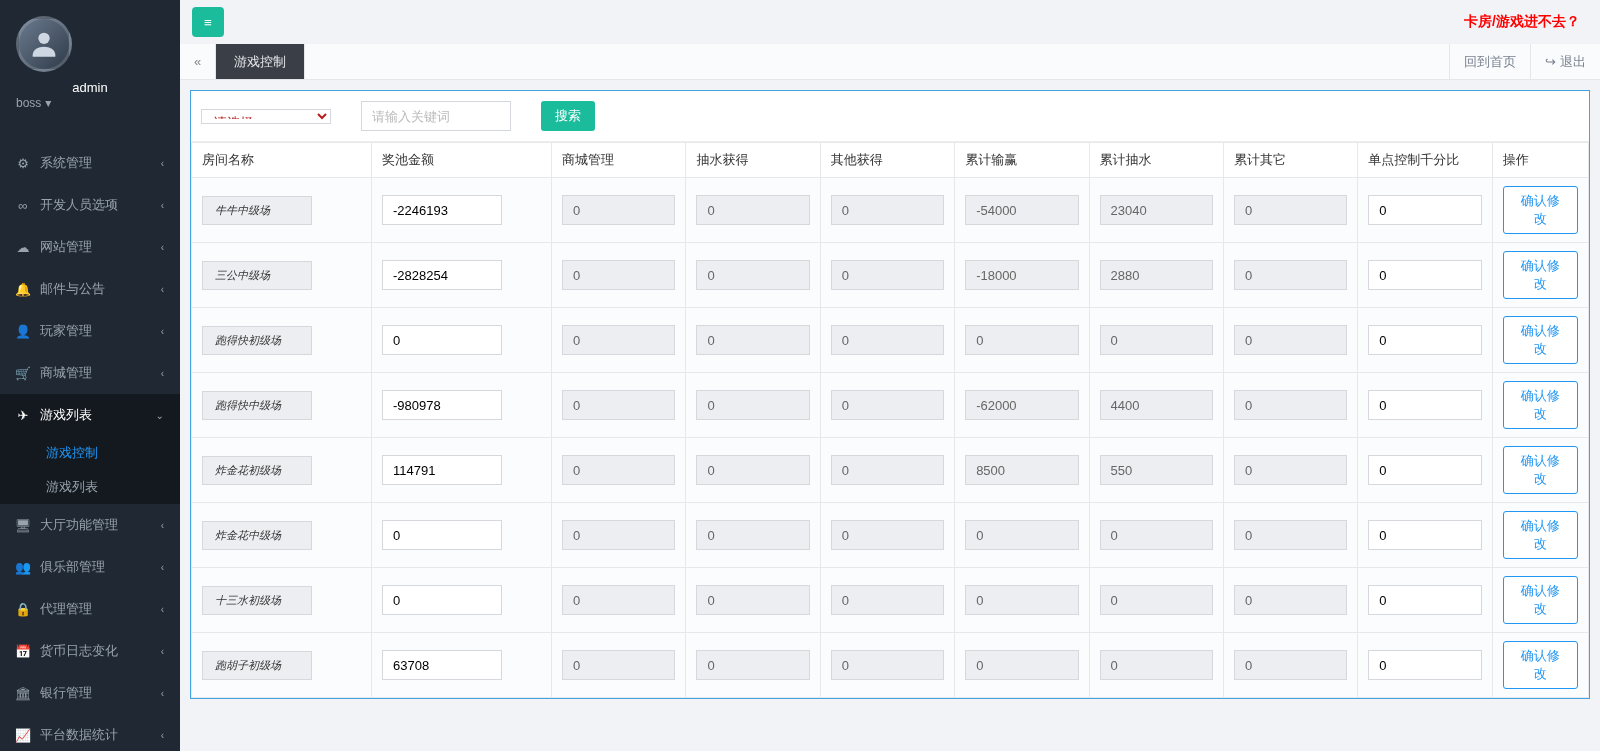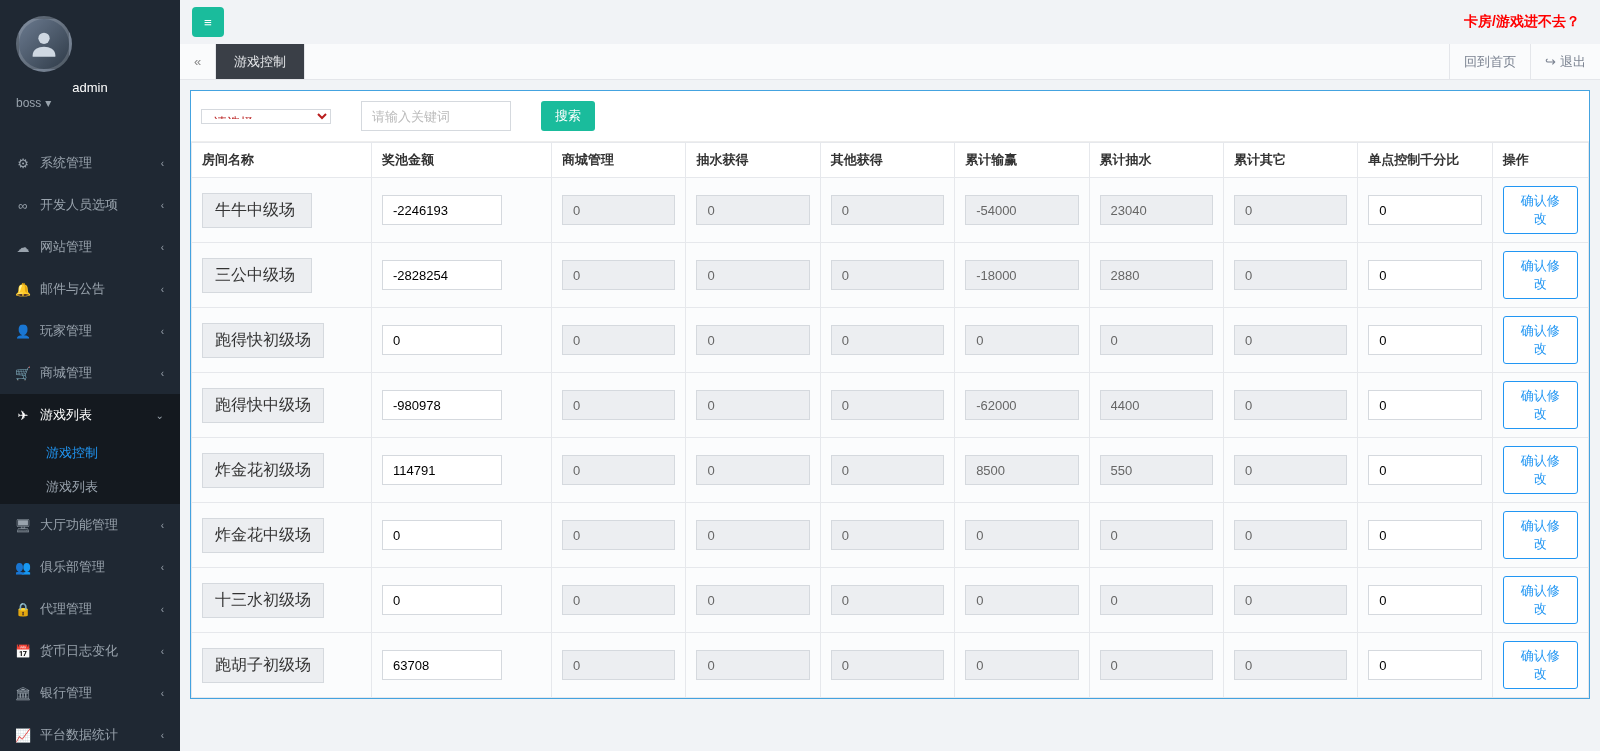--- a/index.html
+++ b/index.html
@@ -40,25 +40,25 @@
 .content { padding: 10px; flex: 1; }
 .panel { background: #fff; border: 1px solid #44a3e0; }
 .toolbar { padding: 10px; display: flex; gap: 30px; align-items: center; border-bottom: 1px solid #eee; }
 .select { width: 130px; height: 15px; border: 1px solid #d5d9de; padding: 4px 8px; font-size: 13px; background: #fff; color: #b91c1c; }
 .text-input { width: 150px; height: 30px; border: 1px solid #d5d9de; padding: 0 10px; font-size: 13px; }
 .text-input::placeholder { color: #bbb; }
 .btn-search { height: 30px; padding: 0 14px; background: #1abc9c; color: #fff; border: none; border-radius: 3px; cursor: pointer; font-size: 13px; }
 
 .table { width: 100%; border-collapse: collapse; }
 .table th, .table td { border: 1px solid #e6e8ec; padding: 8px 10px; text-align: left; vertical-align: middle; }
-.table th { font-weight: bold; font-size: 13px; color: #333; background: #fff; }
+.table th { font-weight: normal; font-size: 13px; color: #333; background: #fff; }
 .table td { background: #fbfcfd; }
 .cell-input { width: 100%; max-width: 120px; height: 30px; border: 1px solid #d5d9de; padding: 0 10px; font-size: 13px; background: #fff; }
 .cell-input.disabled { background: #eceef1; color: #666; }
-.name-box { display: inline-block; min-width: 110px; padding: 6px 12px; background: #eceef1; border: 1px solid #d5d9de; font-size: 16px; }
+.name-box { display: inline-block; min-width: 110px; padding: 6px 12px; background: #eceef1; border: 1px solid #d5d9de; font-size: 11px; font-style: italic; }
 .btn-confirm { padding: 5px 12px; border: 1px solid #2196f3; background: #fff; color: #2196f3; border-radius: 3px; cursor: pointer; font-size: 13px; }
 
 .col-name{width:180px} .col-jackpot{width:180px}
 </style>
 </head>
 <body>
 
 <div class="layout">
   <aside class="sidebar">
     <div class="user-panel">

